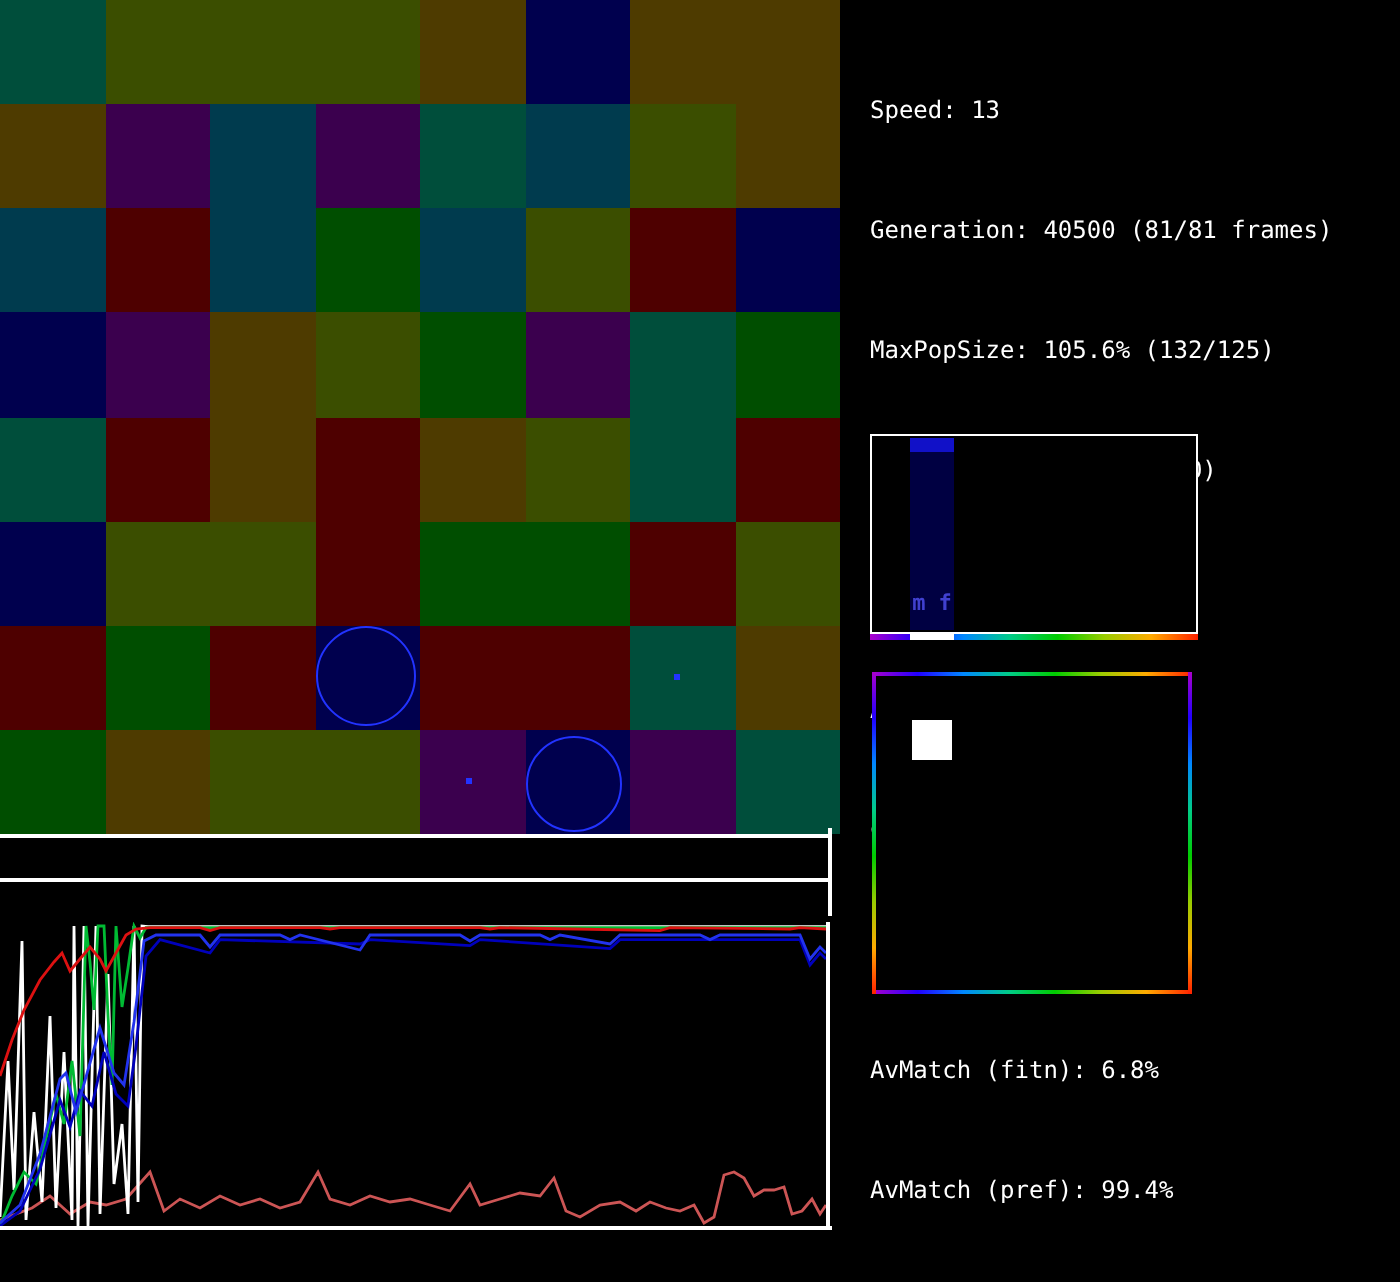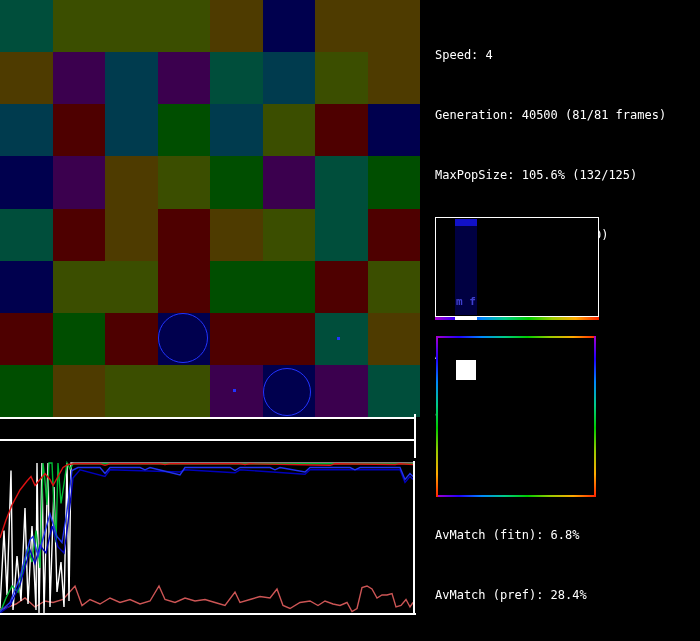--- a/index.html
+++ b/index.html
@@ -119,30 +119,30 @@
         <polyline points="0,152.0 6,137.0 12,125.0 18,131.0 24,104.0 28,86.0 32,101.0 36,69.5 40,107.0 43,2.0 45,20.0 47,44.0 49,2.0 52,2.0 54,47.0 56,81.5 58,2.0 61,42.5 64,23.0 67,2.0 70,8.0 73,2.8 413,2.8" fill="none" stroke="#00bb33" stroke-width="1.4"></polyline>
         <polyline points="0,152.0 10,144.5 20,123.5 30,89.0 35,102.5 40,84.5 46,92.0 52,65.0 58,86.0 64,92.0 68,62.0 73,17.0 80,8.8 105,15.5 110,8.8 180,11.0 185,8.8 235,11.8 240,8.8 305,13.3 310,8.8 400,8.8 405,21.5 410,15.5 413,18.5" fill="none" stroke="#0000bb" stroke-width="1.4"></polyline>
         <polyline points="0,150.5 10,141.5 20,116.0 30,78.5 33,75.5 38,95.0 44,74.0 50,53.0 57,75.5 62,81.5 67,50.0 72,9.5 78,6.5 100,6.5 105,12.5 110,6.5 140,6.5 145,8.8 150,6.5 180,14.0 185,6.5 230,6.5 235,9.5 240,6.5 270,6.5 275,8.8 280,6.5 305,11.0 310,6.5 350,6.5 355,8.8 360,6.5 400,6.5 405,18.5 410,12.5 413,15.5" fill="none" stroke="#2233ee" stroke-width="1.4"></polyline>
         <polyline points="0,77.0 6,59.0 12,44.0 20,29.0 27,20.0 31,15.5 35,24.5 40,18.5 45,12.5 50,18.5 53,24.5 58,15.5 63,6.5 68,3.5 75,2.8 100,2.8 105,4.3 110,2.8 160,2.8 165,3.5 170,2.8 240,2.8 245,3.5 250,2.8 330,4.3 335,2.8 395,3.5 400,2.8 413,3.5" fill="none" stroke="#dd1111" stroke-width="1.4"></polyline>
       </g>
     <rect x="0" y="152" width="416" height="2" fill="#ffffff"></rect>
     <rect x="413" y="0" width="2" height="154" fill="#ffffff"></rect>
   </svg>
 
   <div id="stats-panel">
-    <div>Speed: 4</div>
+    <div>Speed: 13</div>
     <div>Generation: 40500 (81/81 frames)</div>
     <div>MaxPopSize: 105.6% (132/125)</div>
     <div>SysSize: 3.2% (258/8000)</div>
     <div>AvCarCap: 98.1%</div>
     <div>AvPref: 96.6%</div>
     <div>Cramer's V: 100.0%</div>
     <div>Purebred: 100.0%</div>
     <div>AvMatch (fitn): 6.8%</div>
-    <div>AvMatch (pref): 28.4%</div>
+    <div>AvMatch (pref): 99.4%</div>
   </div>
 
   <div id="population-histogram"></div>
   <div id="hist-bar-cap" style="background: rgb(17, 17, 200);"></div>
   <div id="hist-bar-body" style="background: rgb(0, 0, 66);"></div>
   <div id="hist-label" style="color: rgb(64, 64, 208);">m f</div>
   <div id="hist-gradient" style="background: linear-gradient(to right, rgb(170, 0, 204), rgb(34, 0, 255), rgb(0, 136, 255), rgb(0, 204, 136), rgb(0, 204, 0), rgb(153, 204, 0), rgb(255, 170, 0), rgb(255, 34, 0));"></div>
   <div id="hist-gradient-patch"></div>
 
   <div id="gene-map"></div>

